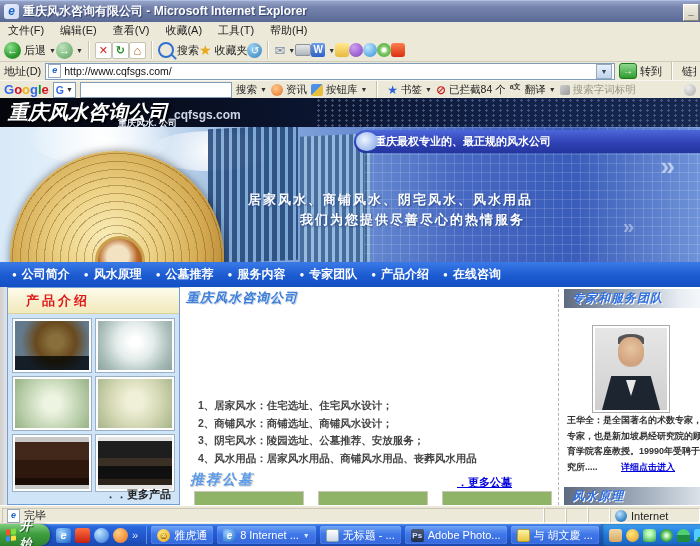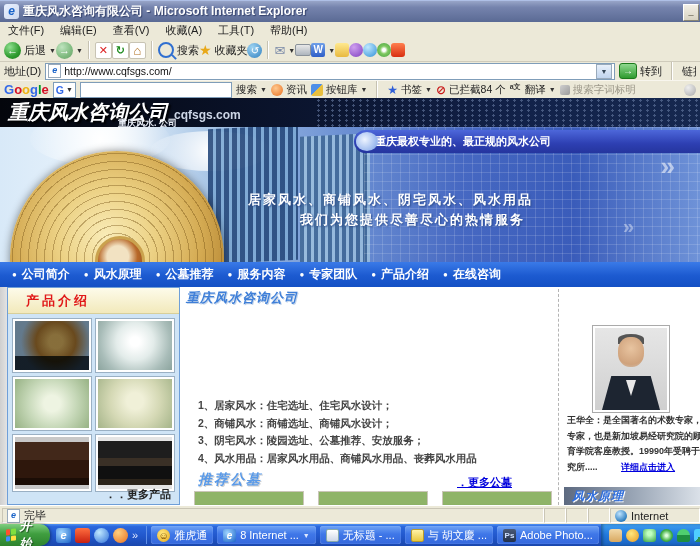--- a/index.html
+++ b/index.html
@@ -144,21 +144,21 @@
   .p-urn2{background:linear-gradient(180deg,#e4e4e4 0 8%,#1e1e1e 8% 40%,#3a3026 40% 55%,#101010 55% 80%,#2c241a 80% 92%,#e4e4e4 92%);}
   .sb-more{position:absolute;right:8px;bottom:2px;font-size:11px;font-weight:bold;color:#222;cursor:pointer;}
 
   
   .main{position:absolute;left:186px;top:0;width:368px;height:218px;}
   .main-title{position:absolute;left:0;top:2px;font-size:13px;font-weight:bold;font-style:italic;color:#3f7fd8;
     text-shadow:1px 1px 0 #c6d6ea;letter-spacing:1px;}
   .intro{position:absolute;left:18px;top:26px;width:348px;font-size:10.5px;font-weight:bold;color:#444;line-height:18px;text-align:justify;}
   .hl{color:#e8600f;}
   .svc{position:absolute;left:12px;top:110px;font-size:10.5px;font-weight:bold;color:#444;line-height:17.5px;}
-  .cem-head{position:absolute;left:12px;top:184px;font-size:14px;font-weight:bold;font-style:italic;color:#5a9ae8;
+  .cem-head{position:absolute;left:4px;top:184px;font-size:14px;font-weight:bold;font-style:italic;color:#5a9ae8;
     text-shadow:1px 1px 0 #d0d0d0;letter-spacing:2px;}
   .cem-more{position:absolute;right:42px;top:188px;font-size:11px;font-weight:bold;color:#0000dd;text-decoration:underline;cursor:pointer;}
   .cem-photos{position:absolute;left:8px;top:204px;display:flex;gap:14px;}
   .cphoto{width:108px;height:40px;background:linear-gradient(180deg,#8fb468 0 30%,#5d8c3e 60%,#86a85c);border:1px solid #cac6b8;}
 
   .vdash{position:absolute;left:558px;top:2px;bottom:0;width:0;border-left:1px dashed #b4b4b4;}
 
   
   .rcol{position:absolute;left:564px;top:0;right:0;height:218px;overflow:hidden;}
   .r-head{position:relative;height:19px;margin-top:2px;
@@ -445,20 +445,21 @@
         <div class="cem-photos">
           <div class="cphoto"></div>
           <div class="cphoto"></div>
           <div class="cphoto"></div>
         </div>
       </div>
 
       <div class="vdash"></div>
 
       <div class="rcol">
+        <div class="r-head">专家和服务团队</div>
         <div class="expert">
           <div class="expert-bg">
             <div class="hair"></div>
             <div class="head-c"></div>
             <div class="suit"></div>
             <div class="shirt"></div>
           </div>
         </div>
         <div class="bio"><span>王华全：是全国著名的术数专家，世界名人、美名专家，也是新加坡易经研究院的顾问和中国素质教育学院客座教授。19990年受聘于北京星火技术研究所.....</span> <span class="bio-link">详细点击进入</span></div>
         <div class="r-head r-head2">风水原理</div>
@@ -506,26 +507,26 @@
     <div class="taskbtn">
       <span class="tb-ico i-ie">e</span>
       <span class="lbl">8 Internet ...</span>
       <span class="drop" style="color:#dfe8ff">▼</span>
     </div>
     <div class="taskbtn">
       <span class="tb-ico i-note"></span>
       <span class="lbl">无标题 - ...</span>
     </div>
     <div class="taskbtn">
+      <span class="tb-ico i-ps">Ps</span>
+      <span class="lbl">Adobe Photo...</span>
+    </div>
+    <div class="taskbtn">
       <span class="tb-ico i-ynote"></span>
       <span class="lbl">与 胡文慶 ...</span>
-    </div>
-    <div class="taskbtn">
-      <span class="tb-ico i-ps">Ps</span>
-      <span class="lbl">Adobe Photo...</span>
     </div>
 
     <div class="tray">
       <span class="tray-ico t-hand"></span>
       <span class="tray-ico t-smiley"></span>
       <span class="tray-ico t-user"></span>
       <span class="tray-ico t-clover"></span>
       <span class="tray-ico t-umbr"></span>
       <span class="tray-ico t-sq"></span>
 

